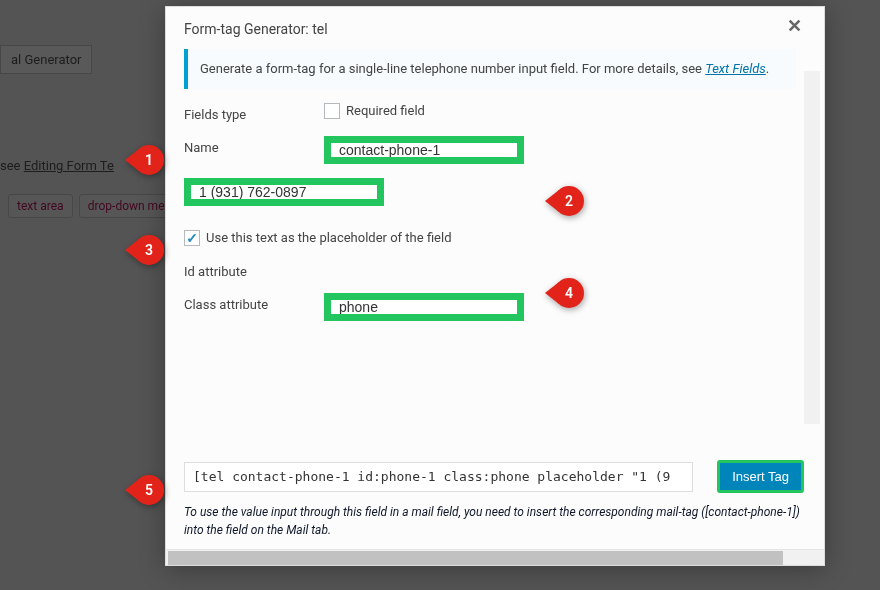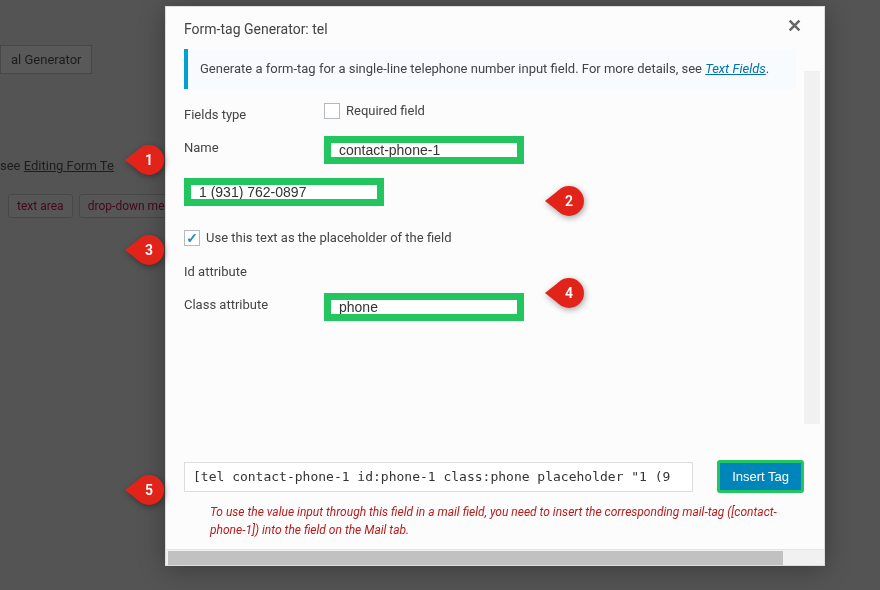--- a/index.html
+++ b/index.html
@@ -184,23 +184,22 @@
   border: 3px solid #22c55e;
   color: #fff;
   padding: 6px 12px;
   border-radius: 3px;
   cursor: pointer;
   font-size: 13px;
 }
 .footer-hint {
   font-size: 12px;
   font-style: italic;
-  color: #b91c1c;
+  color: #0f172a;
   line-height: 1.5;
-  margin-left: 26px;
 }
 .footer-hint .tag-strong { font-style: italic; }
 .hscroll {
   height: 16px;
   background: #f1f1f1;
   border-top: 1px solid #e5e5e5;
   position: relative;
 }
 .hthumb {
   position: absolute;

